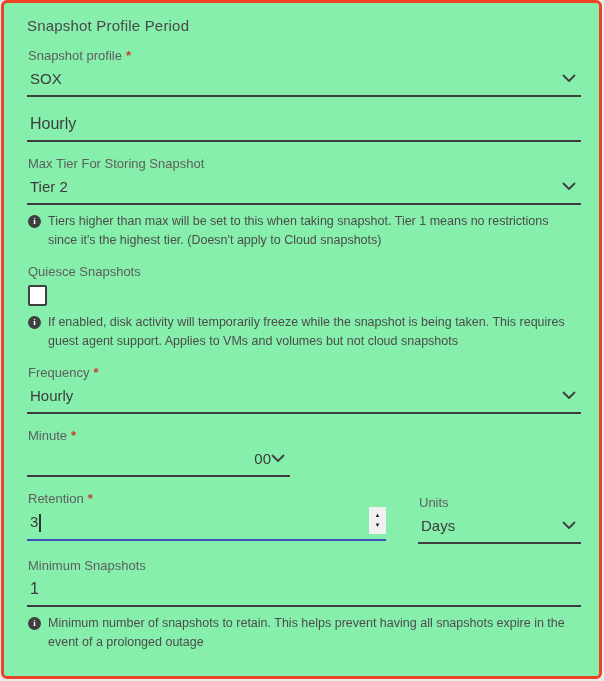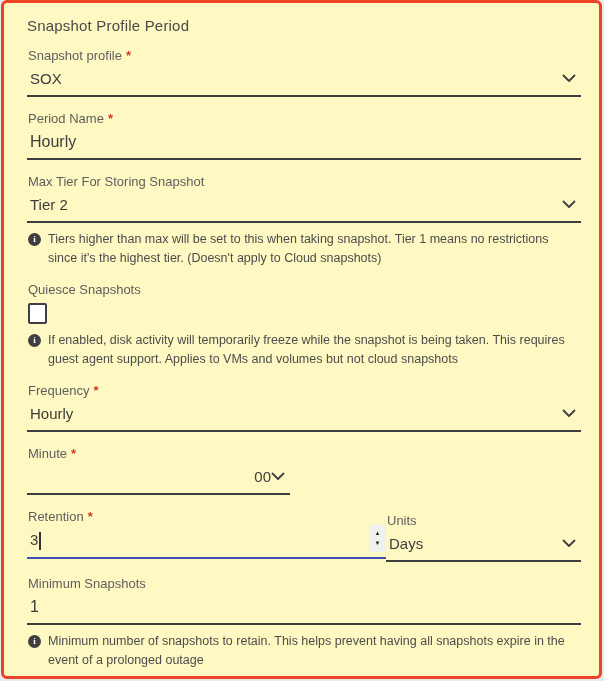--- a/index.html
+++ b/index.html
@@ -6,21 +6,21 @@
   body {
     width: 604px; height: 681px;
     background: #e8eaed;
     font-family: "Liberation Sans", "DejaVu Sans", sans-serif;
     overflow: hidden;
     position: relative;
   }
   .panel {
     position: absolute;
     left: 1px; top: 0; right: 2px; bottom: 2px;
-    background: #fef9c3;
+    background: #86efac;
     border: 3px solid #ee4226;
     border-radius: 6px;
     box-sizing: border-box;
     padding: 12px 18px 12px 23px;
     overflow: hidden;
   }
   .panel-title {
     font-size: 15px;
     color: #4a4a4a;
     letter-spacing: .2px;
@@ -79,21 +79,21 @@
     align-items: center;
     justify-content: center;
   }
   .checkbox {
     width: 15px; height: 17px;
     border: 2px solid #3f3f3f;
     border-radius: 2px;
     background: #ffffff;
     margin: 5px 0 0 1px;
   }
-  .row { display: flex; }
+  .row { display: flex; gap: 32px; }
   .col-retention { width: 359px; flex: 0 0 auto; margin-top: 14px; }
   .col-units { flex: 1 1 auto; margin-top: 18px; }
   .control.focused { border-bottom-color: #3f51b5; }
   .caret {
     display: inline-block;
     width: 1.5px; height: 18px;
     background: #333333;
     vertical-align: middle;
     margin-left: 1px;
   }
@@ -130,23 +130,20 @@
       <span class="value">SOX</span>
       <span class="chev">
         <svg width="14" height="9" viewBox="0 0 14 9">
             <polyline points="1.5,1.5 7,7 12.5,1.5" fill="none" stroke="#3e3e3e" stroke-width="1.8" stroke-linecap="round" stroke-linejoin="round"></polyline>
           </svg>
       </span>
     </div>
   </div>
 
   <div class="field">
-    <div class="field-label">
-      <span>Period Name</span><span class="req">*</span>
-    </div>
     <div class="control text-input">
       <span class="value">Hourly</span>
     </div>
   </div>
 
   <div class="field">
     <div class="field-label">
       <span>Max Tier For Storing Snapshot</span>
     </div>
     <div class="control">

